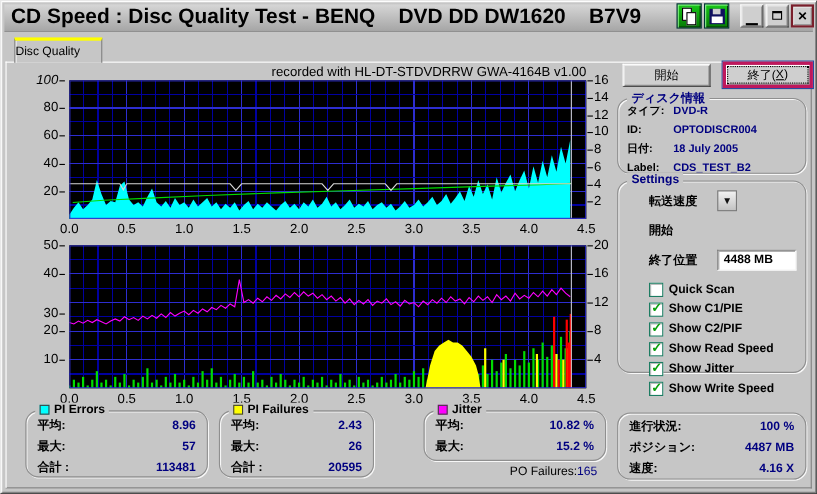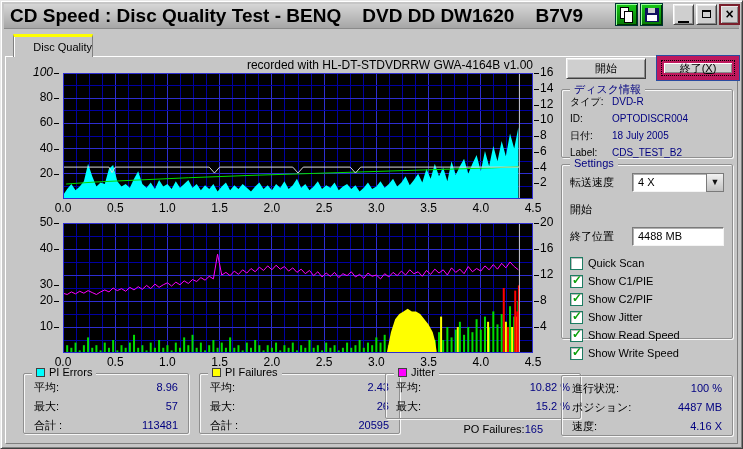--- a/index.html
+++ b/index.html
@@ -21,45 +21,45 @@
   .saveglyph .slot{position:absolute;left:7px;top:4px;width:7px;height:5px;background:#cfcfcf;}
   .saveglyph .lab{position:absolute;left:6px;top:11px;width:10px;height:6px;background:#fff;}
   .sysbtn{width:21px;height:21px;margin-left:2px;background:#cfcfcf;border:1px solid #404040;
        border-top-color:#fff;border-left-color:#fff;box-shadow:inset 1px 1px 0 #e8e8e8,inset -1px -1px 0 #8a8a8a;
        font-size:12px;font-weight:bold;color:#000;display:flex;align-items:center;justify-content:center;position:relative;}
   .sysbtn.min span{position:absolute;bottom:1px;left:4px;right:4px;height:2px;background:#000;}
   .sysbtn.max span{width:9px;height:8px;border:1px solid #000;border-top-width:2px;display:block;}
   .sysbtn.close{border:2px solid #7a1f2b;font-size:14px;}
   .tab{position:absolute;left:12px;top:33px;width:80px;height:23px;background:#c6c6c6;
        border:1px solid #808080;border-bottom:none;border-top:3px solid #ffff00;
-       box-shadow:inset 1px 0 0 #fff;font-size:11px;display:flex;align-items:center;justify-content:flex-end;z-index:3;}
+       box-shadow:inset 1px 0 0 #fff;font-size:11px;display:flex;align-items:center;justify-content:flex-start;z-index:3;}
   .tabpage{position:absolute;left:4px;top:55px;right:4px;bottom:4px;background:#c6c6c6;
        border:1px solid #808080;border-top-color:#fff;border-left-color:#fff;}
   .recorded{position:absolute;left:62px;top:57px;width:470px;text-align:right;font-size:12px;color:#000;}
   .chart{position:absolute;background:#000;}
   .axlbl{position:absolute;font-size:12px;color:#000;}
   .ltick{text-align:right;width:34px;}
   .ltick::after{content:"";position:absolute;right:-6px;top:8px;width:5px;height:1px;background:#000;}
   .rtick{text-align:left;width:30px;}
   .rtick::before{content:"";position:absolute;left:-6px;top:8px;width:5px;height:1px;background:#000;}
   .xtick{width:30px;text-align:center;}
-  .groupbox{position:absolute;border:1px solid #8f8f8f;border-radius:2px;
-       box-shadow:inset 1px 1px 0 rgba(255,255,255,.85), 1px 1px 0 rgba(255,255,255,.85);}
+  .groupbox{position:absolute;border:1px solid #8f8f8f;border-radius:12px;
+       box-shadow:inset 1px 1px 0 rgba(255,255,255,.85), 1px 1px 0 rgba(255,255,255,.85);font-weight:bold;}
   .grouplabel{position:absolute;top:-8px;left:8px;background:#c6c6c6;padding:0 4px;font-size:11px;
        display:flex;align-items:center;gap:4px;}
   .grouplabel.blue{color:#000080;}
   .swatch{width:9px;height:9px;border:1px solid #404040;display:inline-block;}
   .krow{display:flex;justify-content:space-between;padding:0 10px;font-size:11px;line-height:19px;color:#000;}
   .krow .val{color:#000080;}
   .porow{position:absolute;display:flex;justify-content:flex-end;font-size:11px;color:#000;}
   .porow .val{color:#000080;}
   .pushbtn{position:absolute;background:#cfcfcf;border:1px solid #404040;border-top-color:#fff;border-left-color:#fff;
        box-shadow:inset 1px 1px 0 #e8e8e8,inset -1px -1px 0 #8a8a8a;font-size:11px;color:#000;
        display:flex;align-items:center;justify-content:center;}
-  .pushbtn.default{border:7px solid #be185d;outline:1px dotted #000;outline-offset:-5px;
+  .pushbtn.default{border:3px solid #be185d;outline:1px dotted #000;outline-offset:-5px;
        box-shadow:inset 1px 1px 0 #fff,inset -1px -1px 0 #8a8a8a, 0 0 0 1px #2a4ba0;}
   .frow{display:flex;align-items:center;font-size:11px;margin:7px 8px 0 8px;height:20px;}
   .frow .flab{width:62px;color:#000;}
   .field{background:#fff;border:1px solid #7a7a7a;border-bottom-color:#f4f4f4;border-right-color:#f4f4f4;
        box-shadow:inset 1px 1px 0 #b0b0b0;height:19px;display:flex;align-items:center;padding-left:5px;
        font-size:11px;color:#000;flex:1;}
   .combo{display:flex;flex:1;}
   .combo .field{border-right:none;}
   .dropbtn{width:18px;height:19px;background:linear-gradient(#f2f2f2,#c2c2c2);border:1px solid #7a7a7a;
        font-size:9px;display:flex;align-items:center;justify-content:center;color:#111;}
@@ -393,41 +393,41 @@
     <div class="krow">
       <span>最大:</span>
         <span class="val">57</span>
       </div>
     <div class="krow">
       <span>合計 :</span>
         <span class="val">113481</span>
       </div>
   </div>
 
-  <div class="groupbox" style="left:198px;top:372px;width:201px;height:61px;">
+  <div class="groupbox" style="left:198px;top:372px;width:141px;height:61px;">
     <div class="grouplabel">
       <span class="swatch" style="background:#ffff00"></span>
       <span>PI Failures</span>
     </div>
     <div style="height:4px"></div>
     <div class="krow">
       <span>平均:</span>
         <span class="val">2.43</span>
       </div>
     <div class="krow">
       <span>最大:</span>
         <span class="val">26</span>
       </div>
     <div class="krow">
       <span>合計 :</span>
         <span class="val">20595</span>
       </div>
   </div>
 
-  <div class="groupbox" style="left:384px;top:372px;width:196px;height:46px;">
+  <div class="groupbox" style="left:384px;top:372px;width:166px;height:46px;">
     <div class="grouplabel">
       <span class="swatch" style="background:#ff00ff"></span>
       <span>Jitter</span>
     </div>
     <div style="height:4px"></div>
     <div class="krow">
       <span>平均:</span>
         <span class="val">10.82 %</span>
       </div>
     <div class="krow">
@@ -464,26 +464,25 @@
     <div class="inforow">
       <span class="ilab">日付:</span>
         <span class="ival">18 July 2005</span>
       </div>
     <div class="inforow">
       <span class="ilab">Label:</span>
         <span class="ival">CDS_TEST_B2</span>
       </div>
   </div>
 
-  <div class="groupbox" style="left:560px;top:163px;width:172px;height:175px;">
+  <div class="groupbox" style="left:560px;top:163px;width:172px;height:175px;padding-left:20px;">
     <div class="grouplabel blue">Settings</div>
     <div class="frow">
       <span class="flab">転送速度</span>
       <span class="combo">
-        <span class="field">4 X</span>
         <span class="dropbtn">▼</span>
       </span>
     </div>
     <div class="frow">
       <span class="flab">開始</span>
     </div>
     <div class="frow">
       <span class="flab">終了位置</span>
       <span class="field">4488 MB</span>
     </div>
@@ -495,25 +494,25 @@
     <div class="checkrow checked">
       <span class="box"></span>
         <span>Show C1/PIE</span>
       </div>
     <div class="checkrow checked">
       <span class="box"></span>
         <span>Show C2/PIF</span>
       </div>
     <div class="checkrow checked">
       <span class="box"></span>
-        <span>Show Jitter</span>
+        <span>Show Read Speed</span>
       </div>
     <div class="checkrow checked">
       <span class="box"></span>
-        <span>Show Read Speed</span>
+        <span>Show Jitter</span>
       </div>
     <div class="checkrow checked">
       <span class="box"></span>
         <span>Show Write Speed</span>
       </div>
   </div>
 
 
   <div class="groupbox" style="left:560px;top:374px;width:172px;height:61px;">
     <div style="height:3px"></div>

